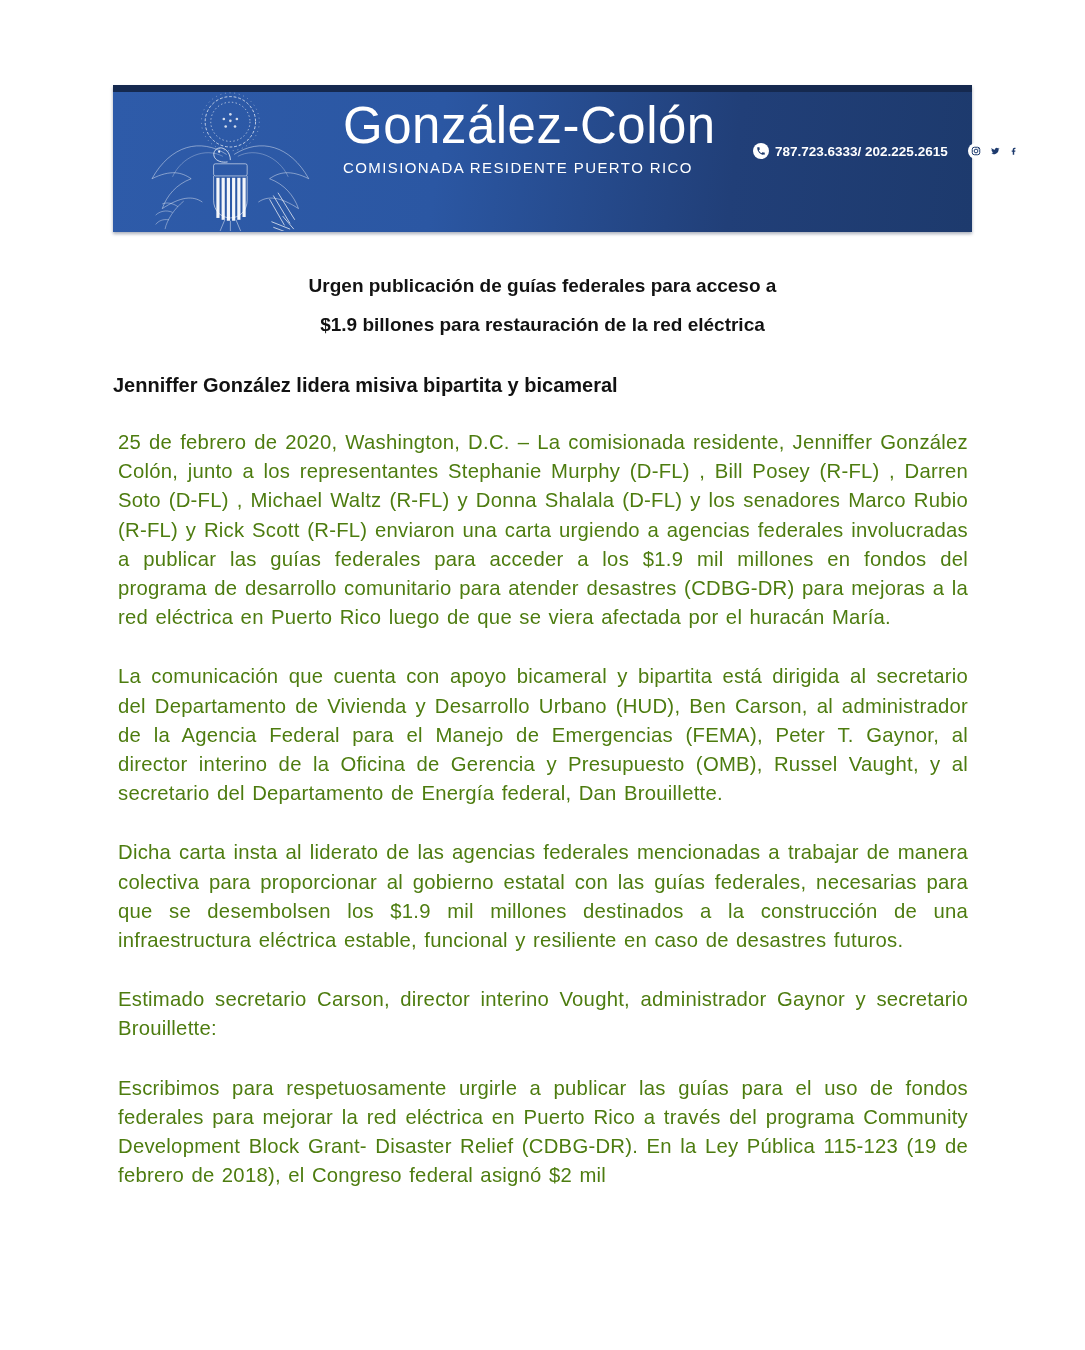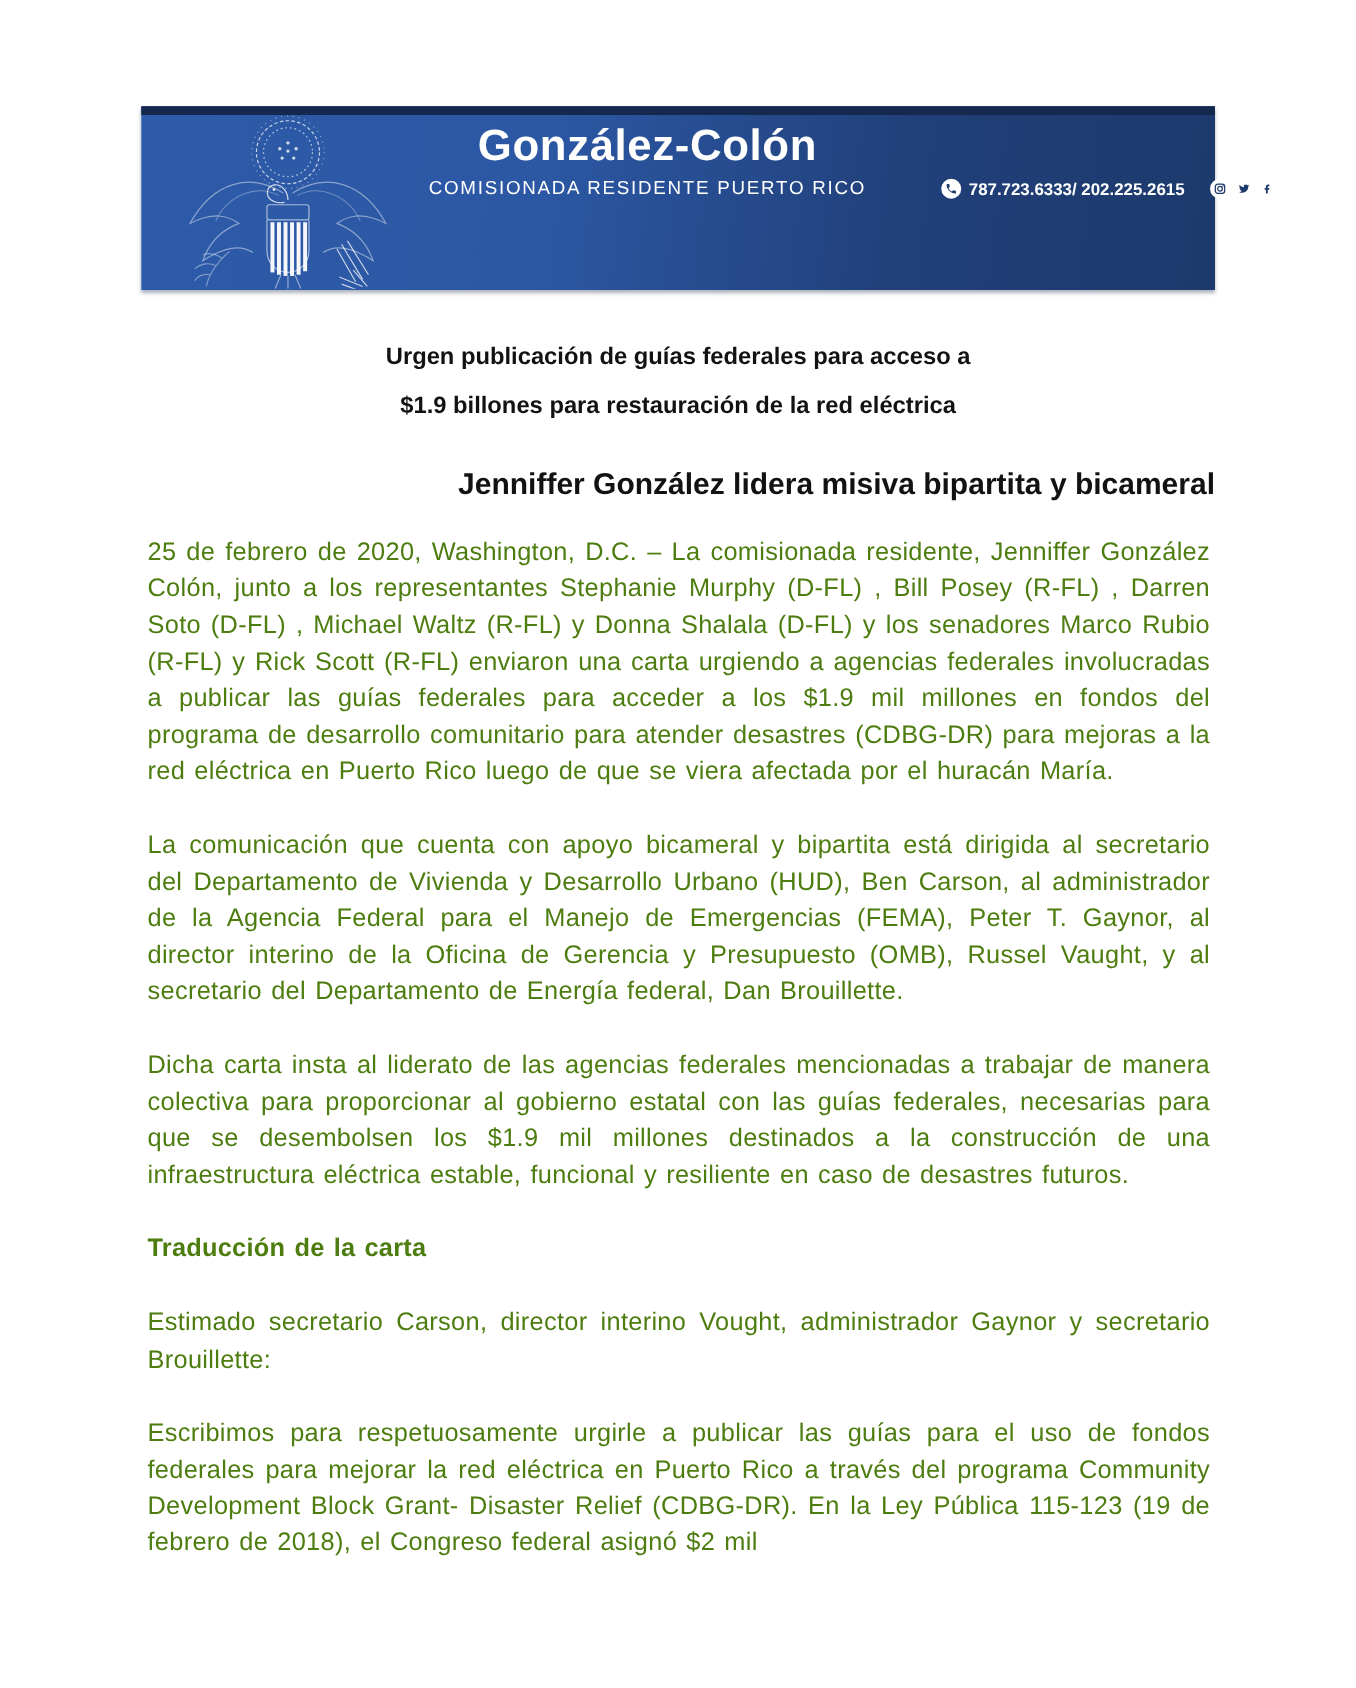--- a/index.html
+++ b/index.html
@@ -43,22 +43,22 @@
     top: 12px;
     color: #ffffff;
   }
   .name-first {
     font-size: 61px;
     font-weight: bold;
     line-height: 1.02;
     letter-spacing: 0.5px;
   }
   .name-last {
-    font-size: 35px;
-    font-weight: bold;
+    font-size: 51px;
+    font-weight: normal;
     line-height: 1.05;
     margin-top: 2px;
     letter-spacing: 0.5px;
     text-align: center;
   }
   .tagline {
     font-size: 15px;
     font-weight: normal;
     letter-spacing: 1.4px;
     margin-top: 6px;
@@ -105,22 +105,22 @@
   .headline-line {
     font-size: 19px;
     font-weight: bold;
     line-height: 39px;
   }
   .subheadline {
     position: absolute;
     left: 113px;
     top: 374px;
     width: 859px;
-    text-align: right;
-    font-size: 24px;
+    text-align: left;
+    font-size: 20px;
     font-weight: bold;
     color: #121212;
   }
 
   
   .article {
     position: absolute;
     left: 118px;
     top: 428px;
     width: 850px;
@@ -235,18 +235,17 @@
   <div class="headline">
     <div class="headline-line">Urgen publicación de guías federales para acceso a</div>
     <div class="headline-line">$1.9 billones para restauración de la red eléctrica</div>
   </div>
   <div class="subheadline">Jenniffer González lidera misiva bipartita y bicameral</div>
 
   <main class="article">
     <p>25 de febrero de 2020, Washington, D.C. – La comisionada residente, Jenniffer González Colón, junto a los representantes Stephanie Murphy (D-FL) , Bill Posey (R-FL) , Darren Soto (D-FL) , Michael Waltz (R-FL) y Donna Shalala (D-FL)  y los senadores Marco Rubio (R-FL) y Rick Scott (R-FL)  enviaron una carta urgiendo a agencias federales involucradas a publicar las guías federales para acceder a los $1.9 mil millones en fondos del programa de desarrollo comunitario para atender desastres (CDBG-DR) para mejoras a la red eléctrica en Puerto Rico luego de que se viera afectada por el huracán María.</p>
     <p>La comunicación que cuenta con apoyo bicameral y bipartita está dirigida al secretario del Departamento de Vivienda y Desarrollo Urbano (HUD), Ben Carson, al administrador de la Agencia Federal para el Manejo de Emergencias (FEMA), Peter T. Gaynor, al director interino de la Oficina de Gerencia y Presupuesto (OMB), Russel Vaught, y al secretario del Departamento de Energía federal, Dan Brouillette.</p>
     <p>Dicha carta insta al liderato de las agencias federales mencionadas a trabajar de manera colectiva para proporcionar al gobierno estatal con las guías federales, necesarias para que se desembolsen los $1.9 mil millones destinados a la construcción de una infraestructura eléctrica estable, funcional y resiliente en caso de desastres futuros.</p>
-    <p class="section-heading">Traducción de la carta</p>
     <p>Estimado secretario Carson, director interino Vought, administrador Gaynor y secretario Brouillette:</p>
     <p>Escribimos para respetuosamente urgirle a publicar las guías para el uso de fondos federales para mejorar la red eléctrica en Puerto Rico a través del programa Community Development Block Grant- Disaster Relief (CDBG-DR). En la Ley Pública 115-123 (19 de febrero de 2018), el Congreso federal asignó $2 mil</p>
   </main>
 
 </div>
 
 </body></html>

